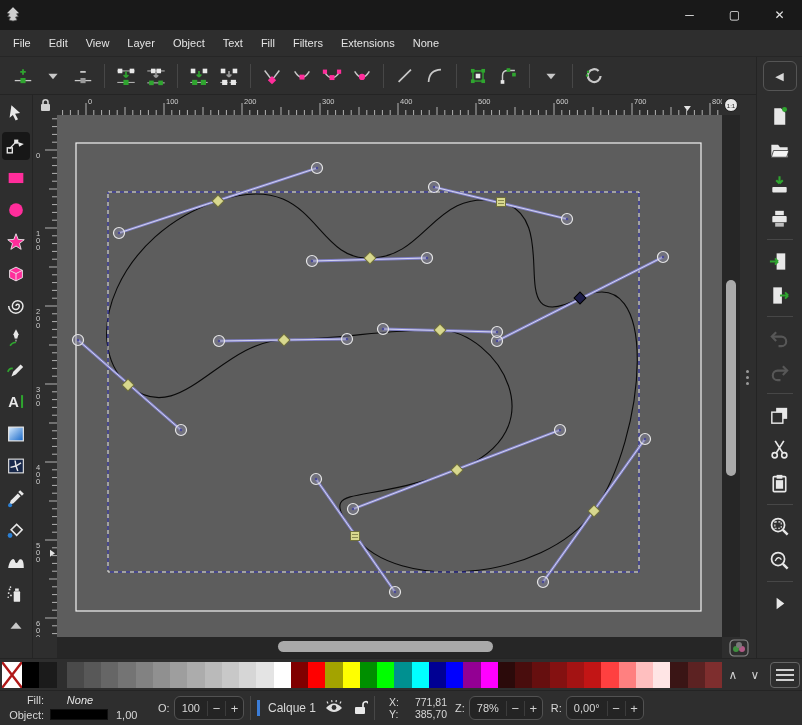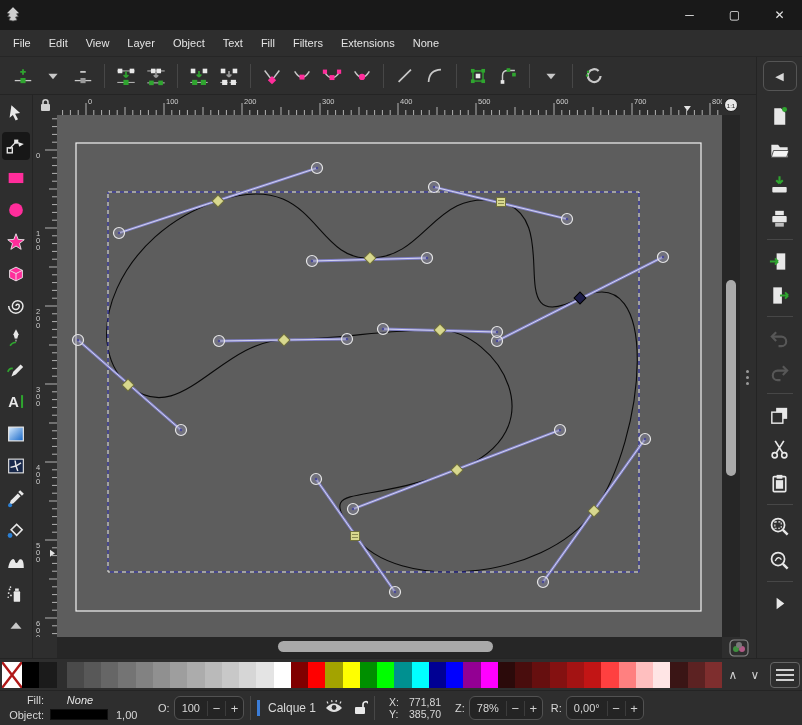--- a/index.html
+++ b/index.html
@@ -97,21 +97,21 @@
   .spinbox { display:flex; align-items:center; background:#242424; border:1px solid #525252;
     border-radius:6px; height:24px; overflow:hidden; }
   .spin-val { padding:0 7px; min-width:30px; text-align:center; }
   .spin-btn { width:18px; text-align:center; color:#cfcfcf; border-left:1px solid #3c3c3c; font-size:13px; }
   .sb-sep { width:1px; height:24px; background:#474747; margin:0 6px; flex:none; }
   .layer-block { display:flex; align-items:center; gap:8px; flex:none; }
   .layer-bar { width:3px; height:16px; background:#3b7dd8; }
   .status-msg { width:106px; flex:none; font-size:10.5px; line-height:12px; color:#e2e2e2; margin-left:6px; }
   .xy-block { display:grid; grid-template-columns:14px 44px; font-size:10.5px; line-height:12px;
     margin-left:8px; flex:none; }
-  .xy-val { text-align:center; }
+  .xy-val { text-align:right; }
   .zr-label { margin:0 4px 0 8px; }
 
   .icon-svg { display:block; }
 </style>
 </head>
 <body>
 
 <div class="app">
 
   <div class="titlebar">

